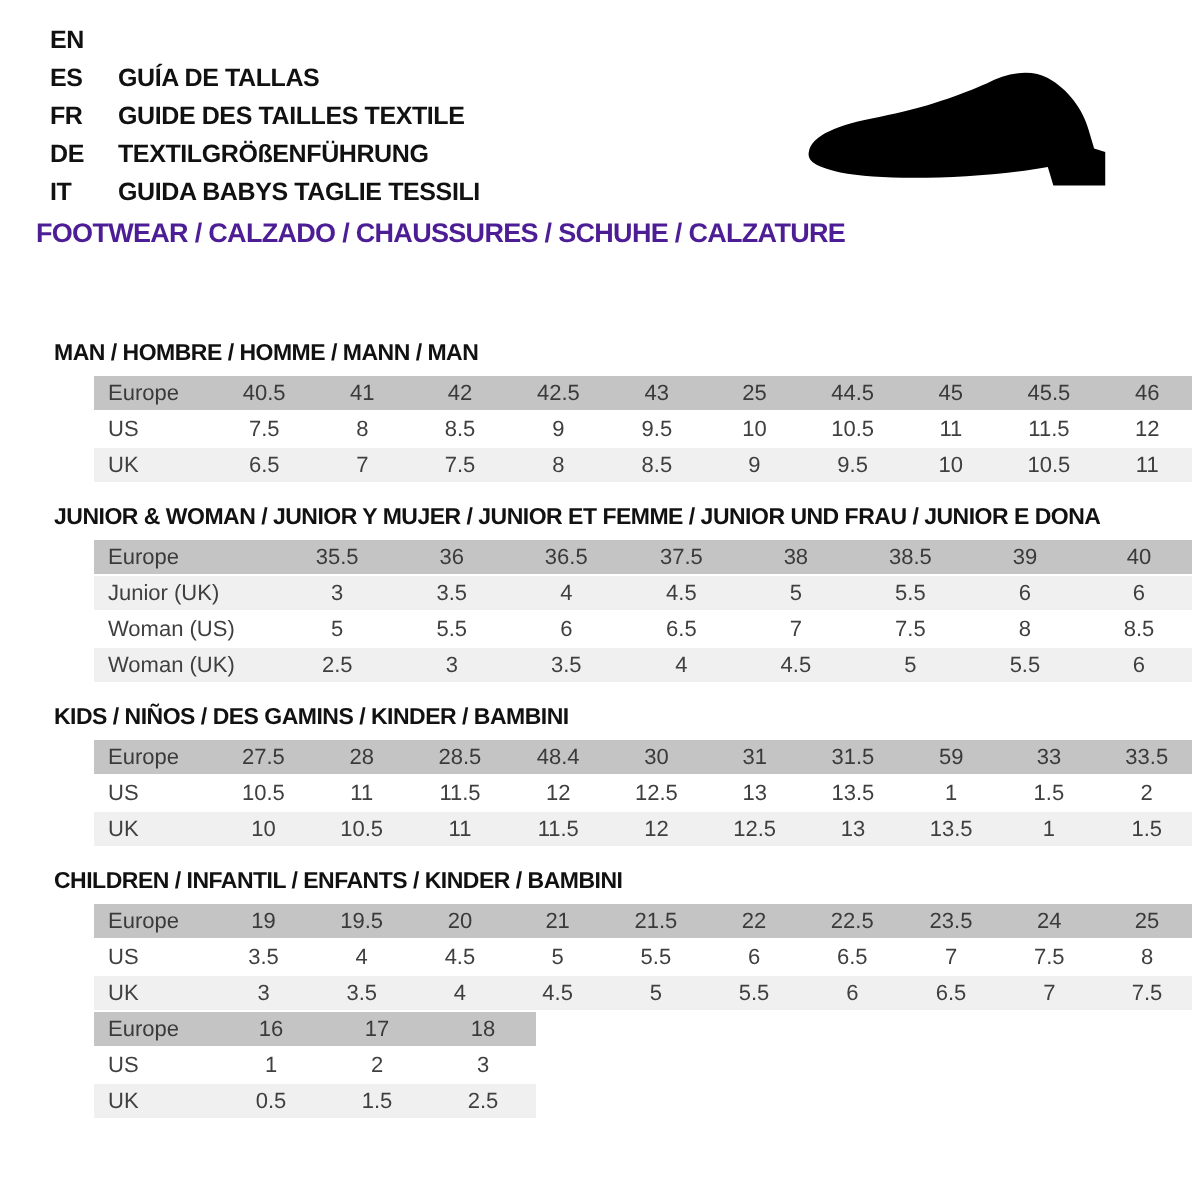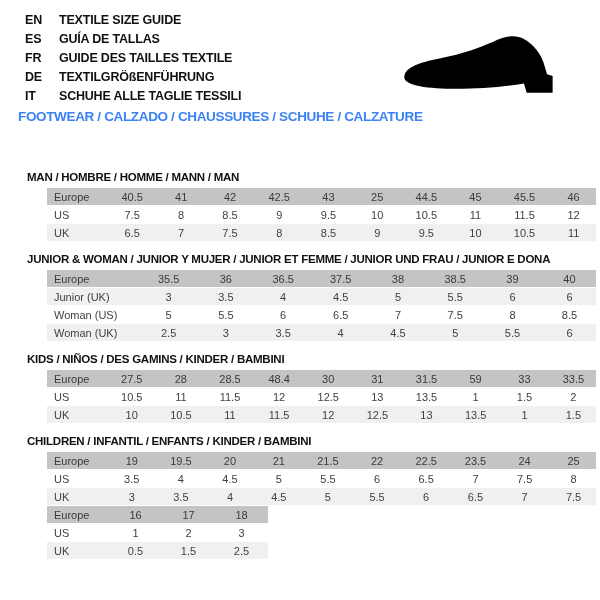--- a/index.html
+++ b/index.html
@@ -17,21 +17,21 @@
   .lang-code, .lang-label {
     font-weight: bold; font-size: 12.5px; color: #111;
     letter-spacing: -0.2px; white-space: nowrap;
   }
   .lang-code { width: 34px; }
   
   .shoe { position: absolute; left: 397px; top: 31px; }
   
   .category-title {
     position: absolute; left: 18px; top: 109px;
-    font-weight: bold; font-size: 13.5px; color: #3b82f6;
+    font-weight: bold; font-size: 13.5px; color: #4c1d95;
     letter-spacing: -0.35px; white-space: nowrap;
   }
   
   .tables { position: absolute; left: 15px; top: 160px; width: 583px; }
   .table-title {
     margin: 11px 0 5px 12px;
     font-weight: bold; font-size: 11.5px; color: #111;
     letter-spacing: -0.25px; white-space: nowrap;
   }
   table.size-table { border-collapse: collapse; table-layout: fixed; margin-left: 32px; }
@@ -45,37 +45,36 @@
   tr.row-alt td { background: #f0f0f0; }
 </style>
 </head>
 <body>
 
 <div class="page">
 
   <div class="lang-block" id="lang-block">
       <div class="lang-row">
         <span class="lang-code">EN</span>
-        <span class="lang-label">TEXTILE SIZE GUIDE</span>
       </div>
       <div class="lang-row">
         <span class="lang-code">ES</span>
         <span class="lang-label">GUÍA DE TALLAS</span>
       </div>
       <div class="lang-row">
         <span class="lang-code">FR</span>
         <span class="lang-label">GUIDE DES TAILLES TEXTILE</span>
       </div>
       <div class="lang-row">
         <span class="lang-code">DE</span>
         <span class="lang-label">TEXTILGRÖßENFÜHRUNG</span>
       </div>
       <div class="lang-row">
         <span class="lang-code">IT</span>
-        <span class="lang-label">SCHUHE ALLE TAGLIE TESSILI</span>
+        <span class="lang-label">GUIDA BABYS TAGLIE TESSILI</span>
       </div>
     </div>
 
   <span class="shoe">
     <svg width="176" height="66" viewBox="0 0 190 70" xmlns="http://www.w3.org/2000/svg" aria-hidden="true">
       <path fill="#000000" d="M8 48
         C9 39 24 33 46 29
         C72 24 90 17 104 11
         C115 5 128 3 137 8
         C148 14 156 25 159 36

